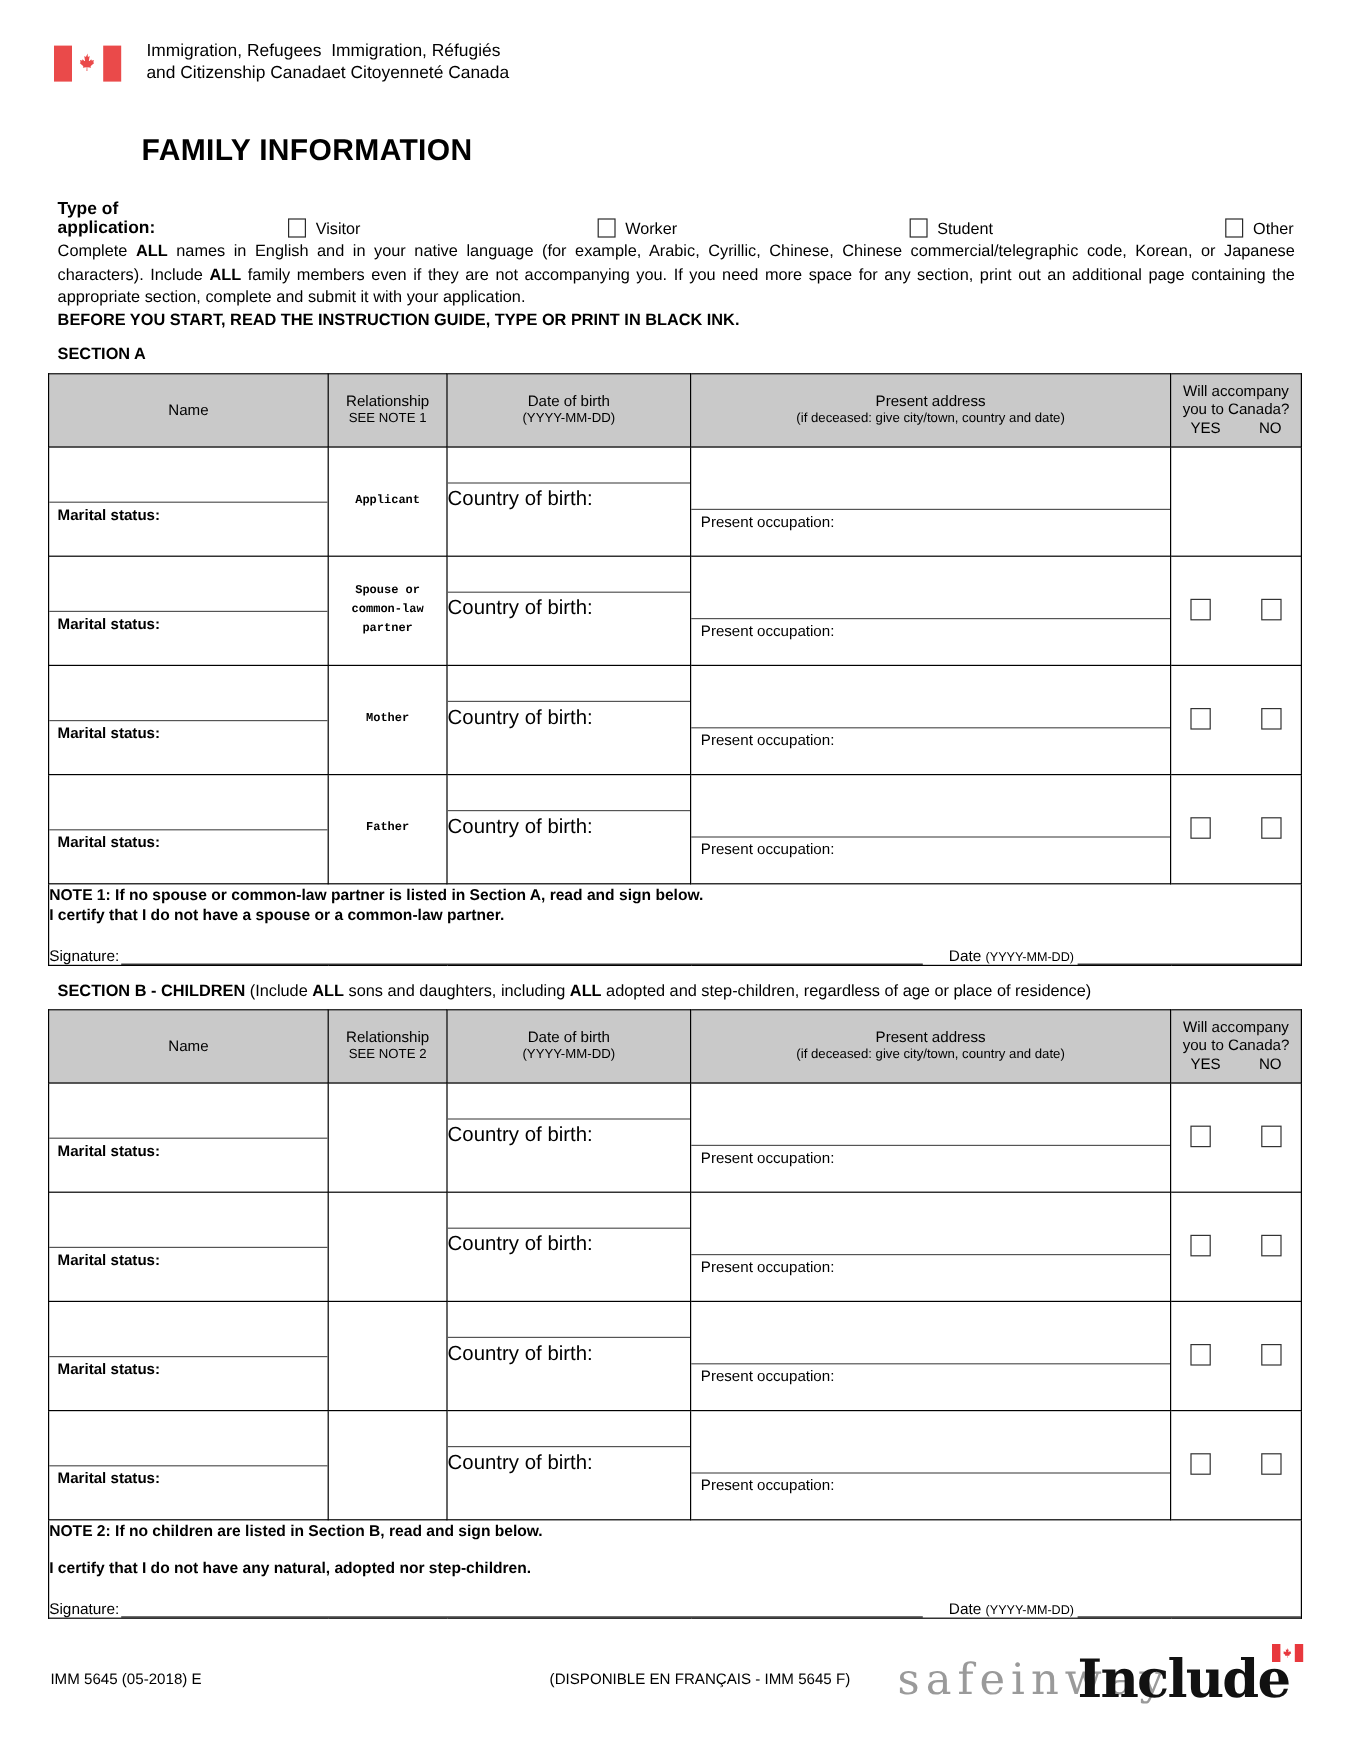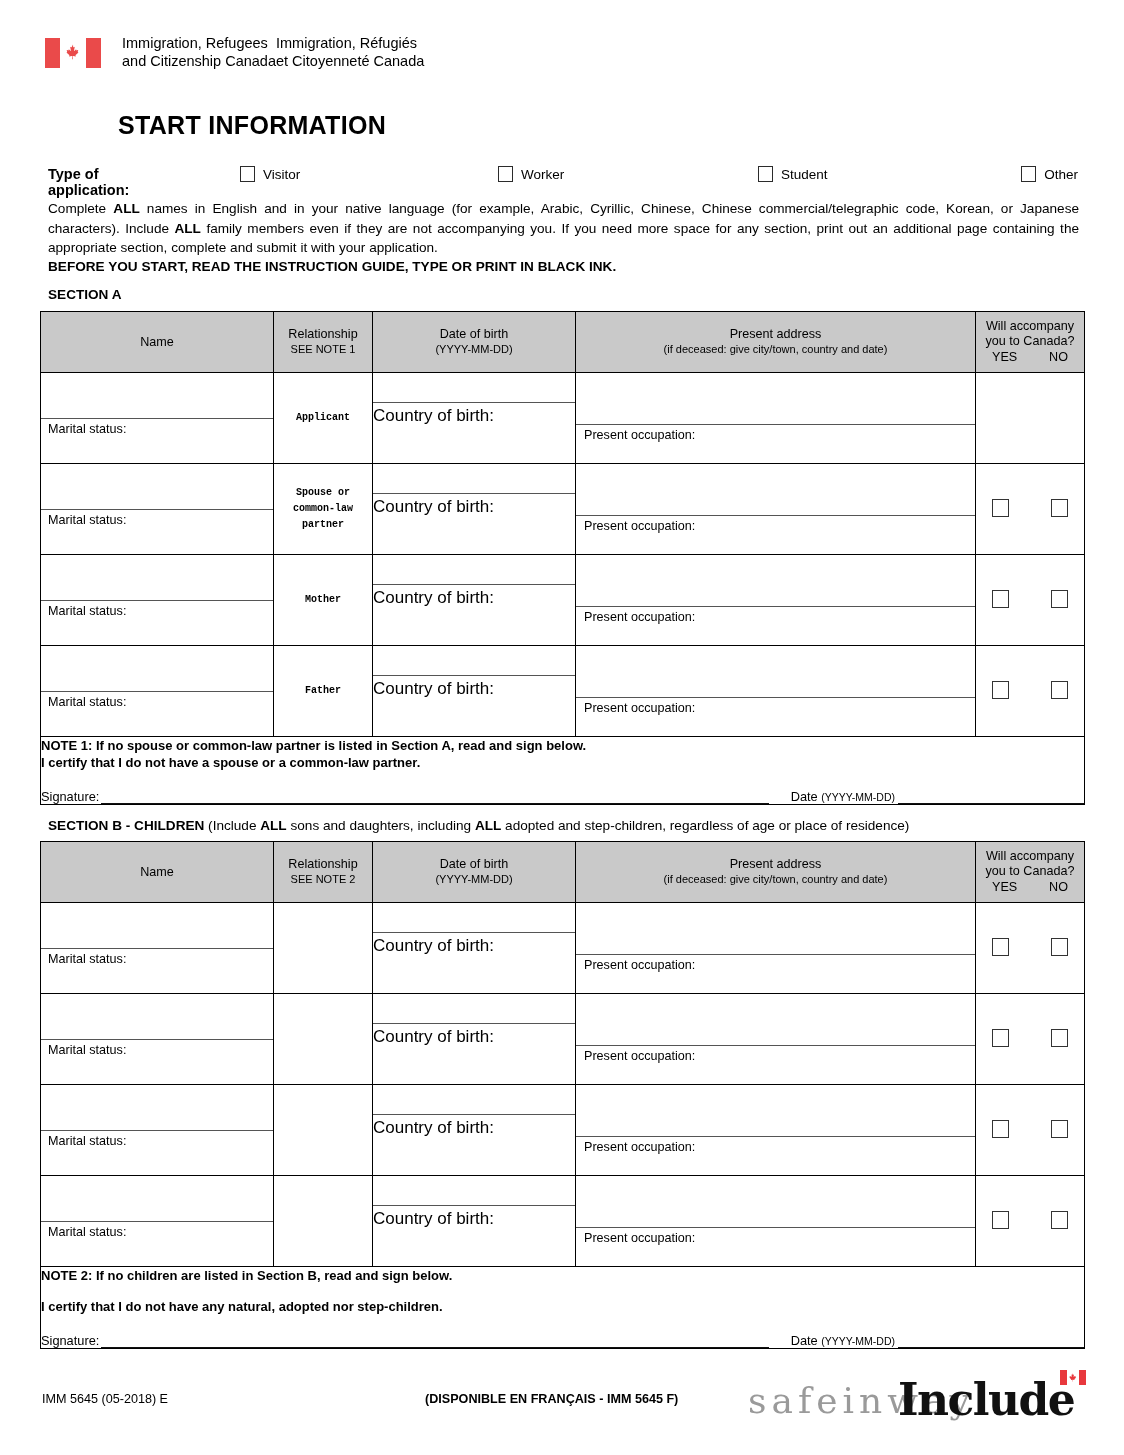--- a/index.html
+++ b/index.html
@@ -37,21 +37,21 @@
 
   
   .form-title {
     position: absolute; left: 118px; top: 111px;
     font-size: 25px; font-weight: bold; letter-spacing: 0.3px;
   }
 
   
   .app-type {
     position: absolute; left: 48px; top: 166px; width: 1030px;
-    display: flex; align-items: flex-start; font-size: 13.5px; gap: 48px;
+    display: flex; align-items: flex-end; font-size: 13.5px; gap: 48px;
   }
   .app-type .lbl { font-weight: bold; font-size: 14.5px; margin-right: 10px; }
   .app-opt { display: flex; align-items: center; }
   .cb {
     width: 15px; height: 16px; border: 1.3px solid #2b2b2b;
     background: #fff; display: inline-block;
   }
   .app-opt .cb { margin-right: 8px; }
   .app-opt .otext { font-size: 13.5px; }
   .sp-v { width: 103px; }
@@ -84,21 +84,21 @@
   .thead .sub { font-size: 11px; display: block; }
   .thead .yesno { display: flex; justify-content: space-between; padding: 0 14px; margin-top: 1px; }
 
   .c-name   { width: 233px; }
   .c-rel    { width: 99px; }
   .c-dob    { width: 203px; }
   .c-addr   { width: 400px; }
   .c-acc    { width: 109px; }
 
   
-  .cell-name { position: relative; height: 90px; }
+  .cell-name { position: relative; height: 90px; font-weight: bold; }
   .cell-name .divider { position: absolute; left: 0; right: 0; top: 45px; border-top: 1.2px solid #555; }
   .cell-name .marital { position: absolute; left: 7px; top: 49px; font-size: 12.6px; }
 
   .cell-rel { text-align: center; vertical-align: middle !important; font-size: 10px; font-weight: bold; line-height: 16px; font-family: Liberation Mono, monospace; }
 
   .cell-dob { position: relative; height: 90px; }
   .cell-dob .divider { position: absolute; left: 0; right: 0; top: 29px; border-top: 1.2px solid #555; }
   .cell-dob .cob { position: absolute; left: 0; top: 33px; font-size: 17px; }
 
   .cell-addr { position: relative; height: 90px; }
@@ -124,21 +124,21 @@
   
   .section-b-label {
     position: absolute; left: 48px; top: 818px;
     font-size: 13.6px;
   }
   .section-b-label b { font-weight: bold; }
 
   
   .footer { position: absolute; left: 0; top: 1386px; width: 1124px; height: 60px; }
   .footer .code { position: absolute; left: 42px; top: 6px; font-size: 12.6px; }
-  .footer .fr { position: absolute; left: 425px; top: 6px; font-size: 12.6px; font-weight: bold; }
+  .footer .fr { position: absolute; left: 458px; top: 6px; font-size: 12.6px; font-weight: normal; }
   .wordmark-area { position: absolute; left: 748px; top: -18px; width: 350px; height: 60px; }
   .watermark {
     position: absolute; left: 0; top: 12px;
     font-family: "DejaVu Serif", serif; font-size: 36px; color: #9a9a9a;
     letter-spacing: 5px; white-space: nowrap;
   }
   .canada-word {
     position: absolute; left: 150px; top: 6px;
     font-family: "DejaVu Serif", serif; font-size: 44px; font-weight: bold;
     color: #111; letter-spacing: -1.5px; white-space: nowrap;
@@ -170,21 +170,21 @@
         </div>
         <div class="dept-fr">
           <div>Immigration, Réfugiés</div>
           <div>et Citoyenneté Canada</div>
         </div>
       </div>
     </div>
 
   </div>
 
-  <div class="form-title">START INFORMATION</div>
+  <div class="form-title">FAMILY INFORMATION</div>
 
   <div class="app-type">
     <span class="lbl">Type of application:</span>
     <span class="app-opt">
       <span class="cb"></span>
       <span class="otext">Visitor</span>
     </span>
     <span class="sp-v"></span>
     <span class="app-opt">
       <span class="cb"></span>

